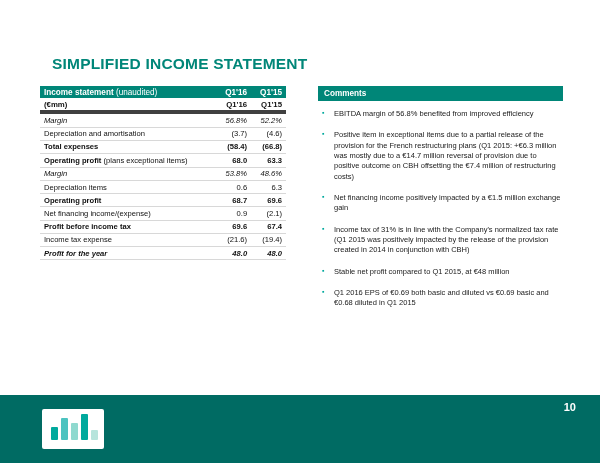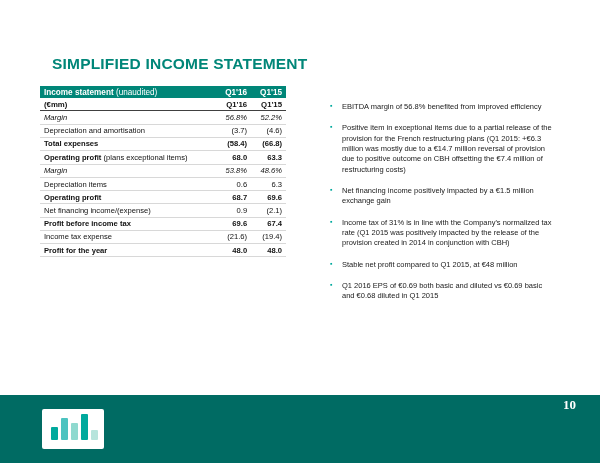--- a/index.html
+++ b/index.html
@@ -55,53 +55,54 @@
     padding: 3px 4px;
     margin-top: 44px;
   }
   .hdr-row th.num {
     text-align: right;
   }
   .hdr-sub {
     font-weight: normal;
   }
   .sub-row td {
-    border-bottom: 1px solid #404040;
+    border-bottom: 4px solid #404040;
     font-weight: bold;
     font-size: 7.8px;
   }
   .sub-row td.num { text-align: right; }
   .row td {
     border-bottom: 1px solid #d8d8d8;
   }
   .row td.num { text-align: right; }
   .bold td { font-weight: bold; }
   .ital td { font-style: italic; }
   .topline td {
     border-top: 1px solid #9a9a9a;
+    font-style: italic;
   }
   .label-wrap { line-height: 1.15; }
   .normal-weight { font-weight: normal; }
 
   
   .comments {
     position: absolute;
     left: 318px;
     top: 86px;
     width: 245px;
   }
   .comments-hdr {
     background: #008678;
     color: #ffffff;
     font-weight: bold;
     font-size: 8.2px;
     padding: 3px 6px;
   }
   .comment-list {
-    margin: 8px;
+    margin: 0;
     padding: 8px 2px 0 2px;
     list-style: none;
   }
   .comment-list li {
     position: relative;
     padding-left: 14px;
     margin-bottom: 11px;
     font-size: 7.5px;
     line-height: 1.38;
     color: #1a1a1a;
@@ -142,23 +143,22 @@
   .b1 { left: 9px;  height: 13px; background: #00a99d; }
   .b2 { left: 19px; height: 22px; background: #4cc3c0; }
   .b3 { left: 29px; height: 17px; background: #8fd9cf; }
   .b4 { left: 39px; height: 26px; background: #00a99d; }
   .b5 { left: 49px; height: 10px; background: #b7e4dc; }
   .page-number {
     position: absolute;
     right: 24px;
     bottom: 50px;
     color: #ffffff;
-    font-size: 13px;
-    font-weight: bold;
-    font-family: Liberation Serif, serif;
+    font-size: 11px;
+    font-weight: bold;
   }
 </style>
 </head>
 <body>
 
 <div class="slide">
 
   <div class="slide-title">SIMPLIFIED INCOME STATEMENT</div>
 
   <div class="table-wrap">
@@ -237,20 +237,21 @@
         <tr class="row bold topline">
           <td>Profit for the year</td>
           <td class="num">48.0</td>
           <td class="num">48.0</td>
         </tr>
       </tbody>
     </table>
   </div>
 
   <div class="comments">
+    <div class="comments-hdr">Comments</div>
     <ul class="comment-list">
       <li>EBITDA margin of 56.8% benefited from improved efficiency</li>
       <li>Positive item in exceptional items due to a partial release of the provision for the French restructuring plans (Q1 2015: +€6.3 million was mostly due to a €14.7 million  reversal of provision due to positive outcome on CBH offsetting the €7.4 million of restructuring costs)</li>
       <li>Net financing income positively impacted by a €1.5 million exchange gain</li>
       <li>Income tax of 31% is in line with the Company's normalized tax rate (Q1 2015 was positively impacted by the release of the provision created in 2014 in conjunction with CBH)</li>
       <li>Stable net profit compared to Q1 2015, at €48 million</li>
       <li>Q1 2016 EPS of €0.69 both basic and diluted vs  €0.69 basic and €0.68 diluted in Q1 2015</li>
     </ul>
   </div>
 

